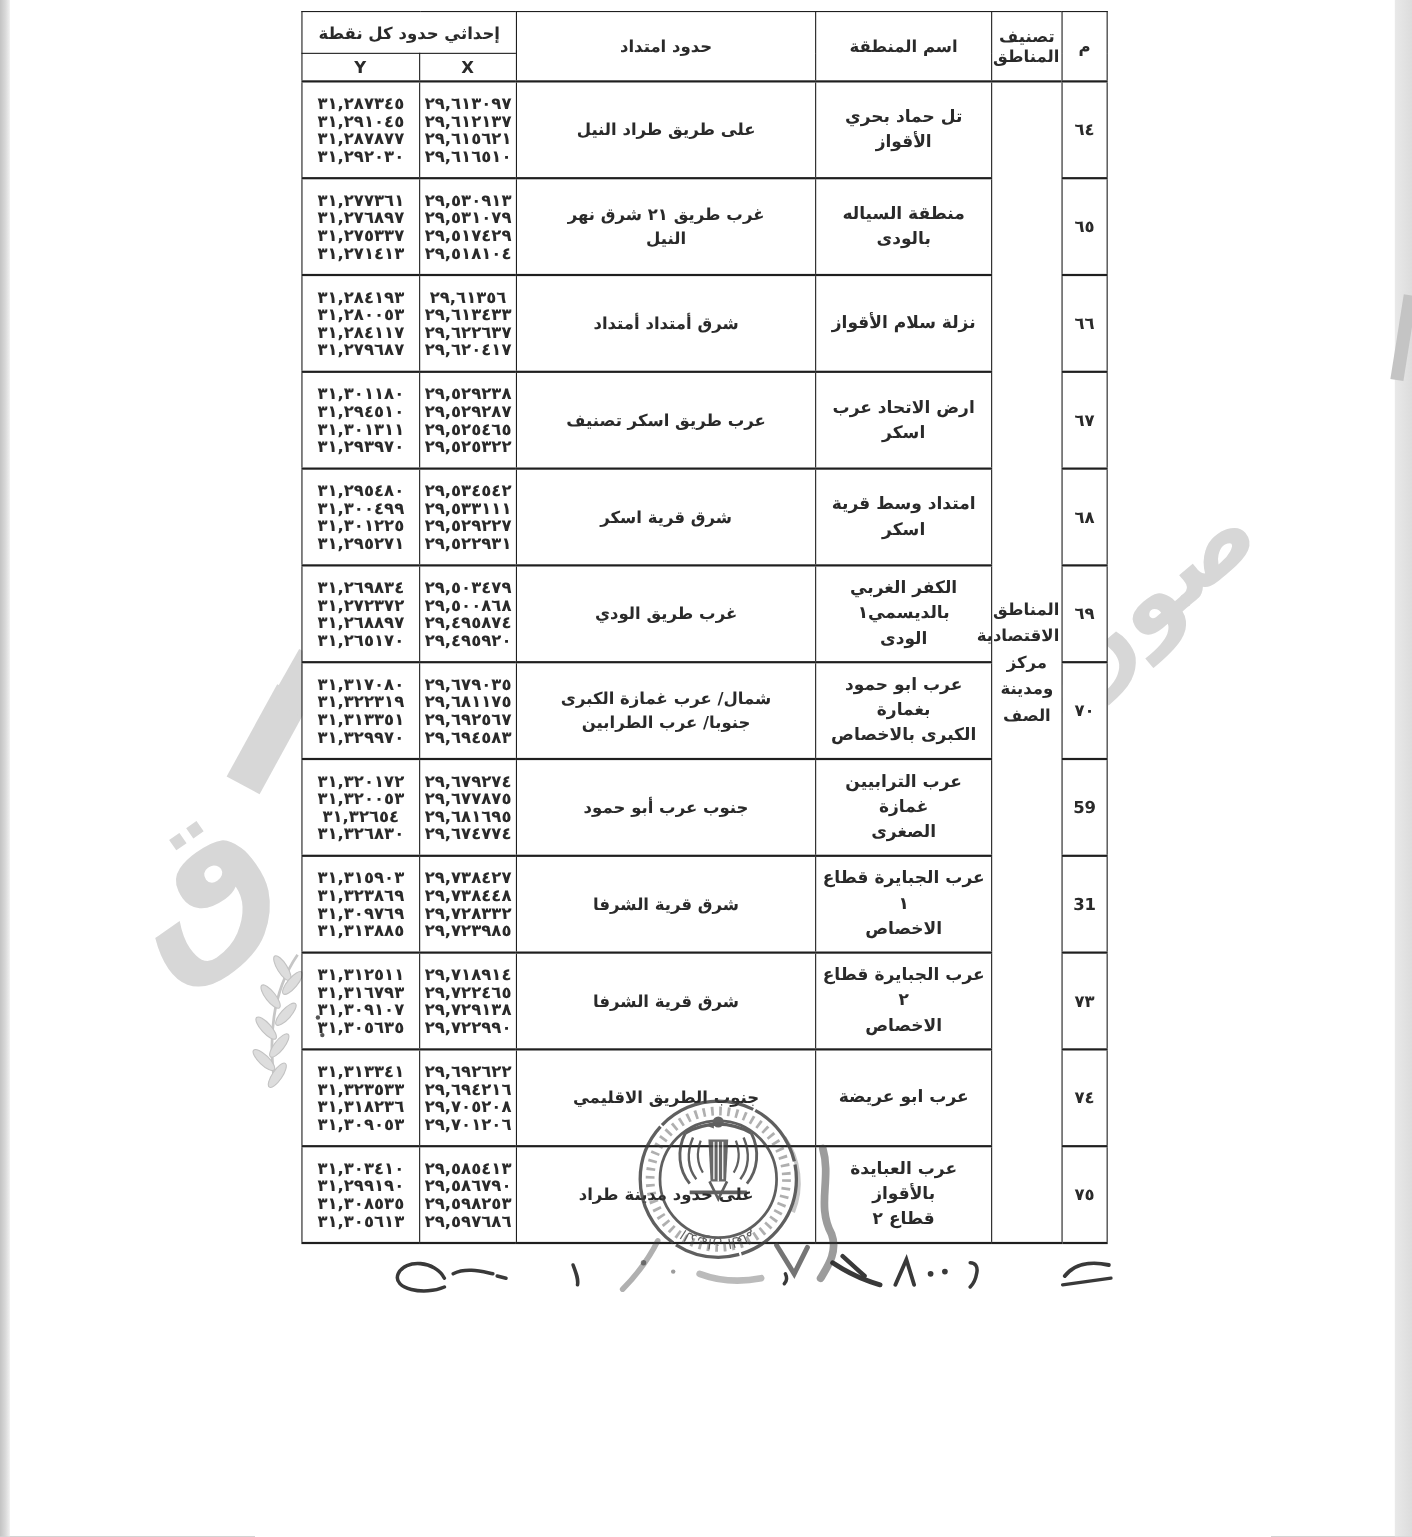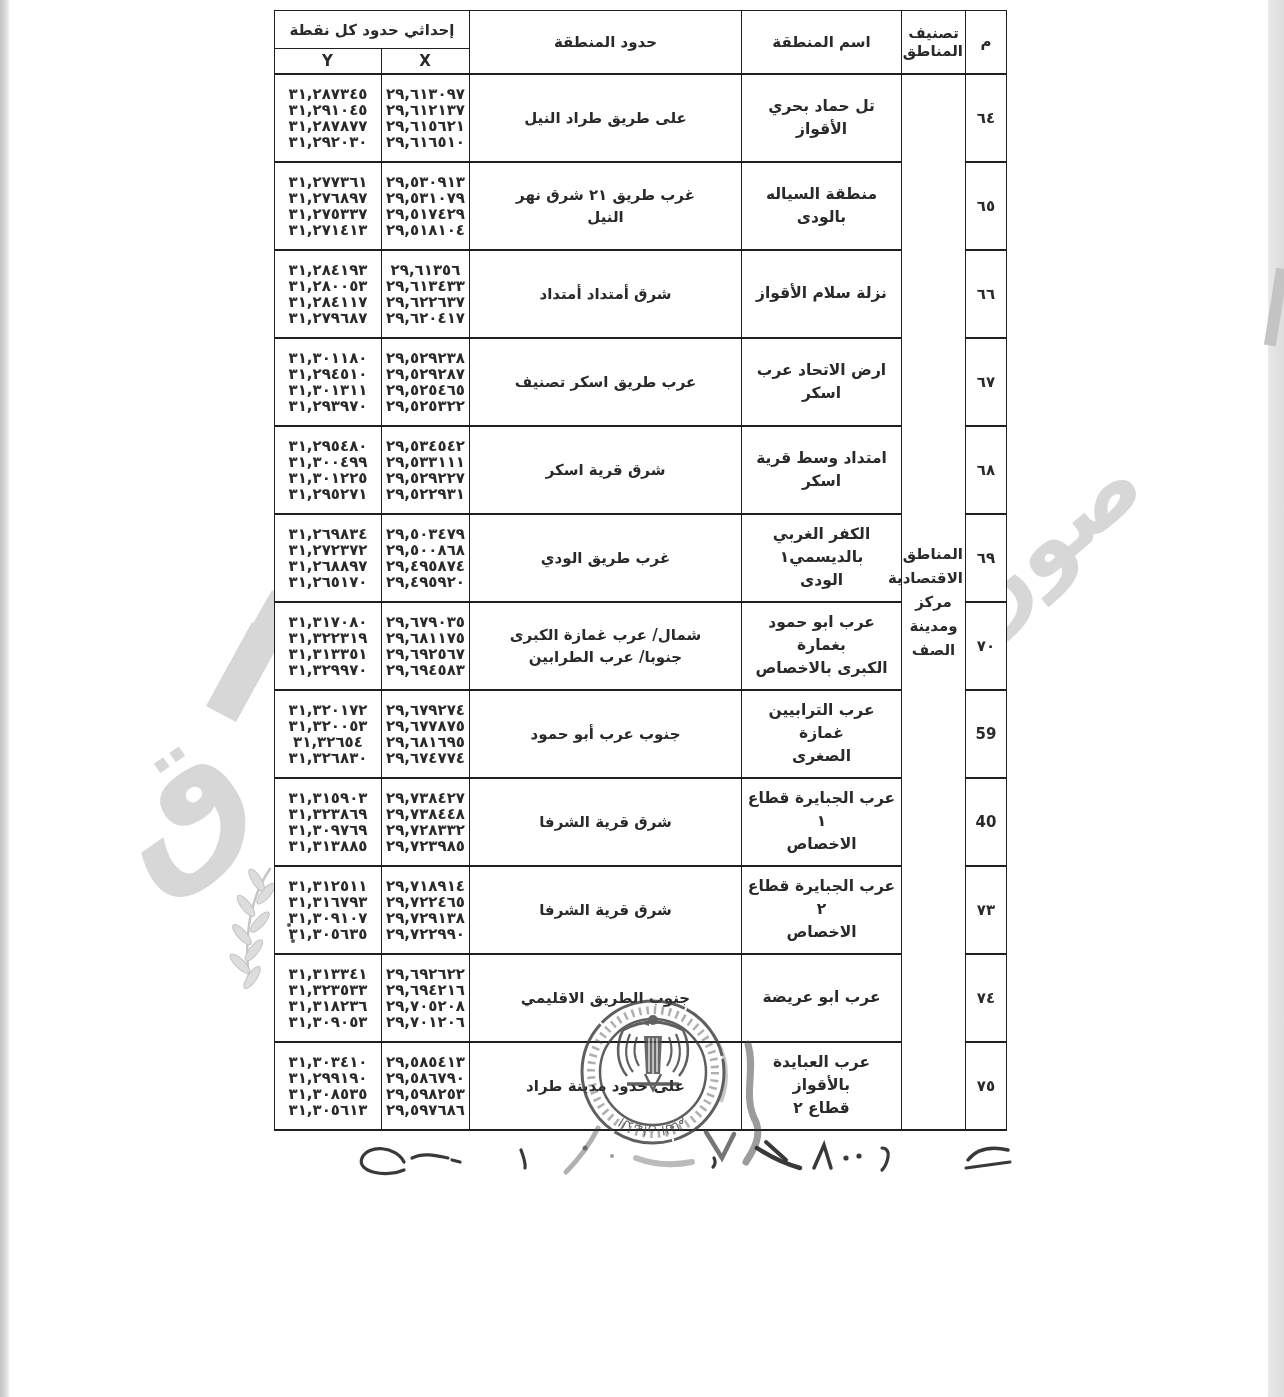--- a/index.html
+++ b/index.html
@@ -89,21 +89,21 @@
       <col style="width:272px">
         <col style="width:88px">
         <col style="width:107px">
     </colgroup>
     <thead>
       <tr class="h1">
         <th rowspan="2">م</th>
         <th rowspan="2">تصنيف
 المناطق</th>
         <th rowspan="2">اسم المنطقة</th>
-        <th rowspan="2">حدود المنطقة</th>
+        <th rowspan="2">حدود امتداد</th>
         <th colspan="2">إحداثي حدود كل نقطة</th>
       </tr>
       <tr class="h2">
         <th class="xy">X</th>
         <th class="xy">Y</th>
       </tr>
     </thead>
     <tbody>
         <tr>
       <td class="c-num">٦٤</td>
@@ -220,21 +220,21 @@
       <td class="c-x">٢٩,٦٧٩٢٧٤
 ٢٩,٦٧٧٨٧٥
 ٢٩,٦٨١٦٩٥
 ٢٩,٦٧٤٧٧٤</td>
       <td class="c-y">٣١,٣٢٠١٧٢
 ٣١,٣٢٠٠٥٣
 ٣١,٣٢٦٥٤
 ٣١,٣٢٦٨٣٠</td>
     </tr>
         <tr>
-      <td class="c-num">40</td>
+      <td class="c-num">31</td>
 
       <td class="c-name">عرب الجبايرة قطاع ١
 الاخصاص</td>
       <td class="c-bound">شرق قرية الشرفا</td>
       <td class="c-x">٢٩,٧٣٨٤٢٧
 ٢٩,٧٣٨٤٤٨
 ٢٩,٧٢٨٣٣٢
 ٢٩,٧٢٣٩٨٥</td>
       <td class="c-y">٣١,٣١٥٩٠٣
 ٣١,٣٢٣٨٦٩

